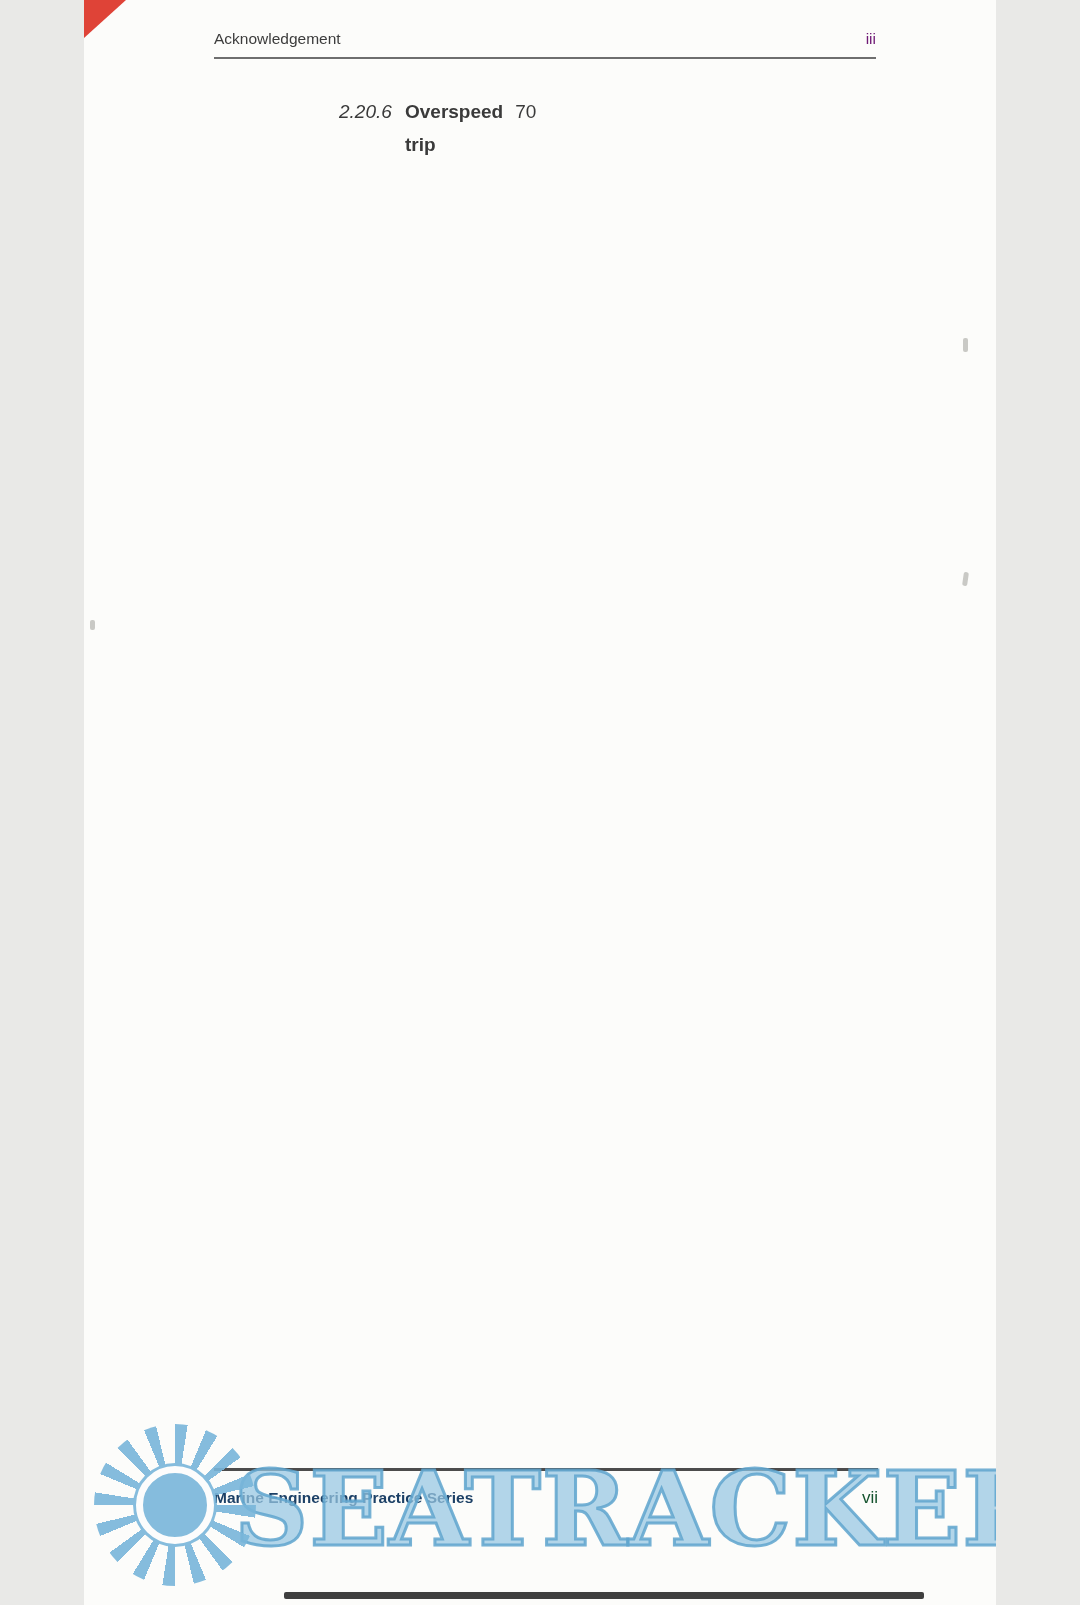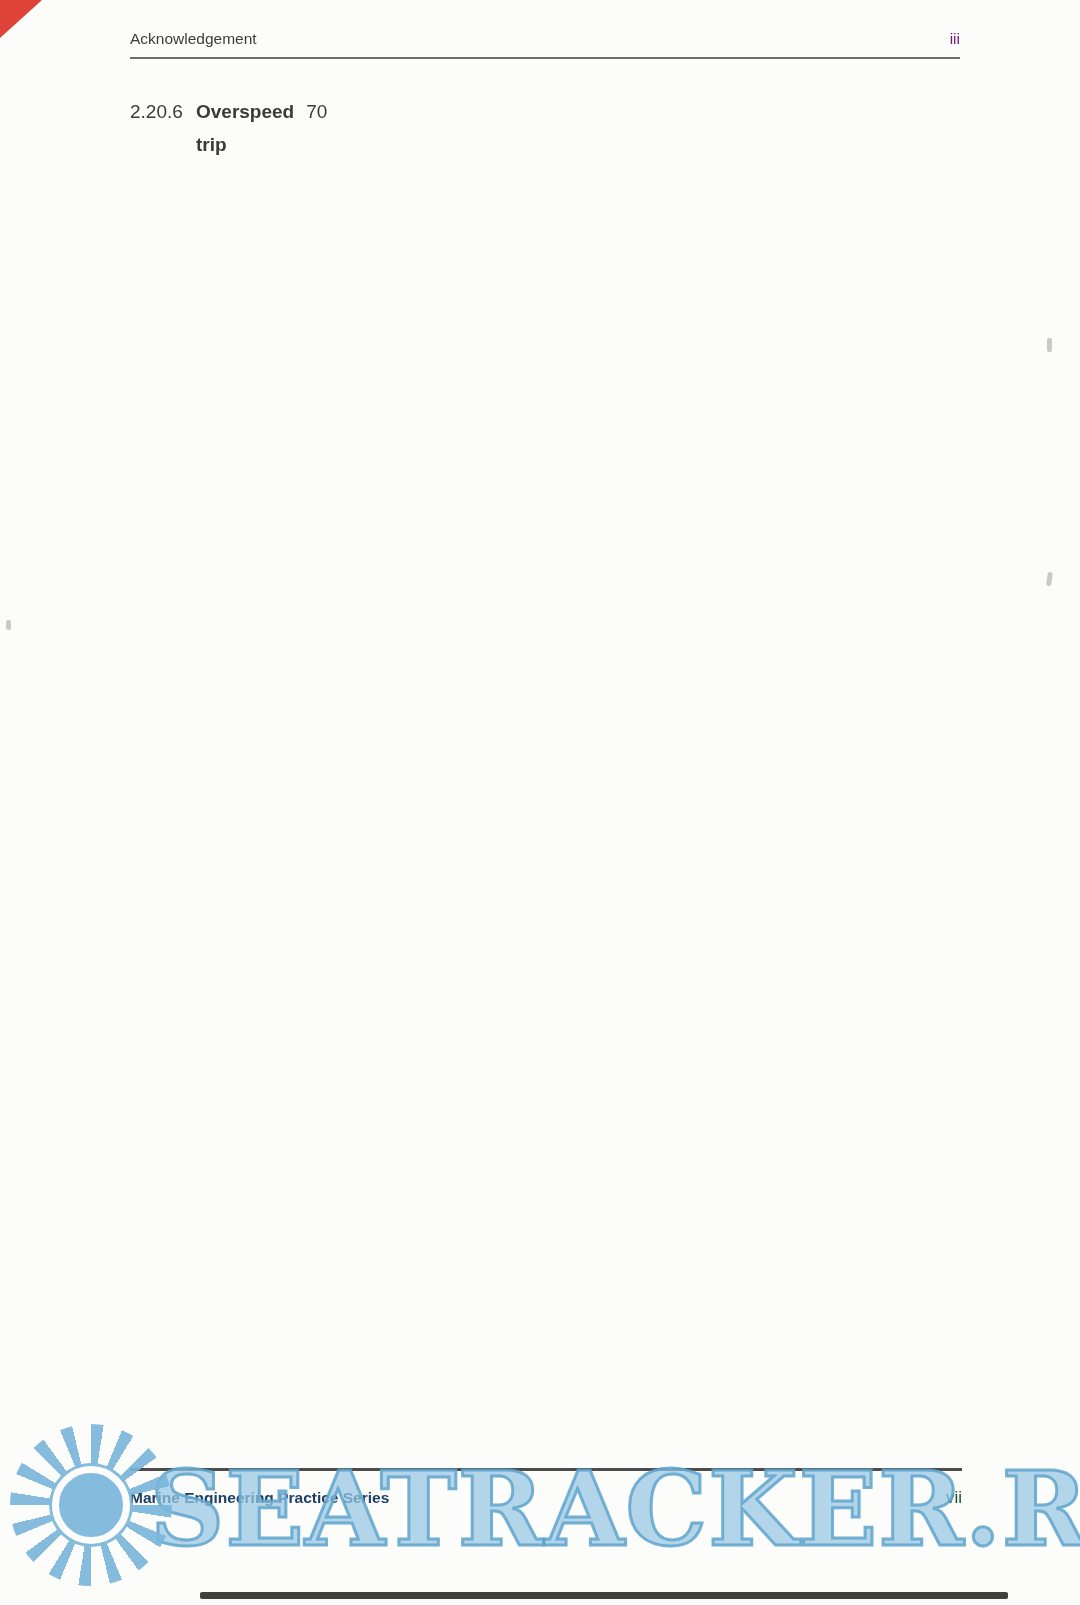--- a/index.html
+++ b/index.html
@@ -1,17 +1,17 @@
 <!DOCTYPE html>
 <html><head>
 <meta charset="utf-8">
 <style>
   html,body{margin:0;padding:0;background:#e9e9e7;}
   .page{
-    position:relative;width:1080px;height:1605px;background:#fcfcfa;
+    position:relative;width:912px;height:1605px;background:#fcfcfa;
     font-family:"Liberation Sans", sans-serif;overflow:hidden;margin:0 auto;
   }
   
   .corner-red{position:absolute;top:0;left:0;width:0;height:0;
     border-top:38px solid #df4337;border-right:42px solid transparent;}
   .scan-edge-bottom{position:absolute;bottom:6px;left:200px;right:72px;height:7px;background:#3f3f3f;border-radius:2px;}
   .edge-mark{position:absolute;width:5px;height:14px;background:#c9c9c5;border-radius:2px;}
   .edge-mark.m1{right:28px;top:338px;}
   .edge-mark.m2{right:28px;top:572px;transform:rotate(8deg);}
   .edge-mark.m3{left:6px;top:620px;height:10px;}
@@ -22,21 +22,21 @@
     font-size:15.5px;color:#3c3c3c;padding-bottom:9px;border-bottom:2px solid #6e6e6e;}
   .header .hpage{color:#701a75;}
 
   
   .toc{position:absolute;top:96px;left:130px;right:118px;}
   .toc-row{display:flex;align-items:baseline;line-height:32.6px;color:#3a3a3a;}
   .toc-row .num{flex:0 0 auto;}
   .toc-row .title{flex:1;font-weight:bold;}
   .toc-row .page{margin-left:12px;}
   .toc-row[data-level="sub"]{font-size:19px;}
-  .toc-row[data-level="sub"] .num{width:66px;}
+  .toc-row[data-level="sub"] .num{margin-left:125px;width:66px;font-style:italic;}
 
   
   .footer{position:absolute;left:130px;right:118px;top:1468px;
     border-top:3px solid #4c4c4c;padding-top:17px;
     display:flex;justify-content:space-between;align-items:baseline;}
   .footer .series{color:#1c4066;font-weight:bold;font-size:15.5px;}
   .footer .fpage{color:#14532d;font-size:17px;}
 
   
   .watermark{position:absolute;left:0;right:0;top:1412px;height:193px;

